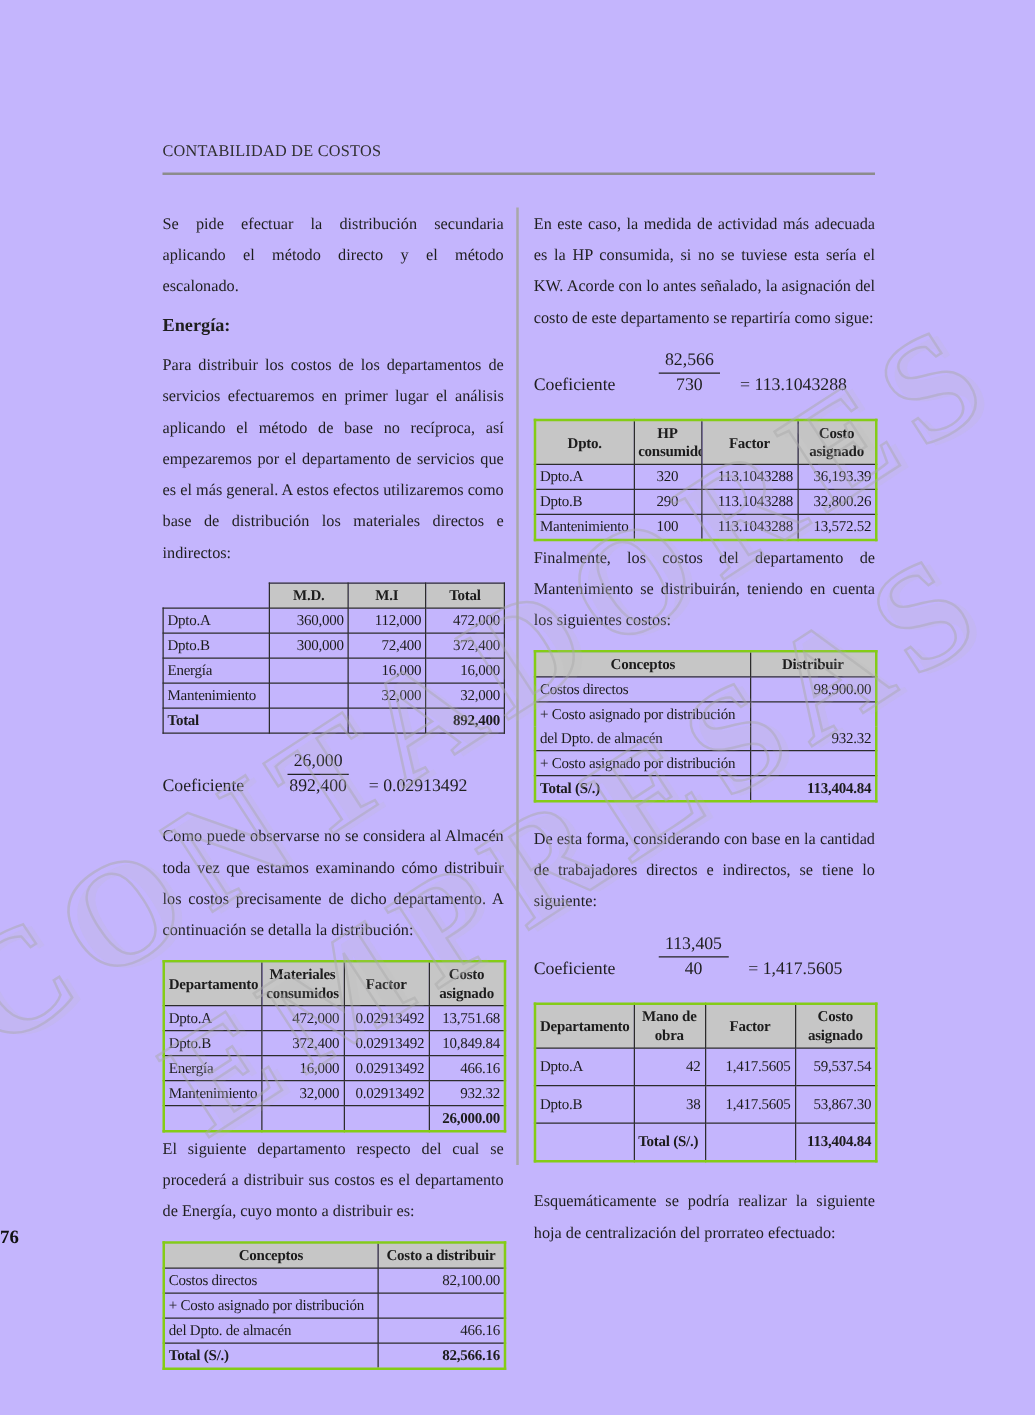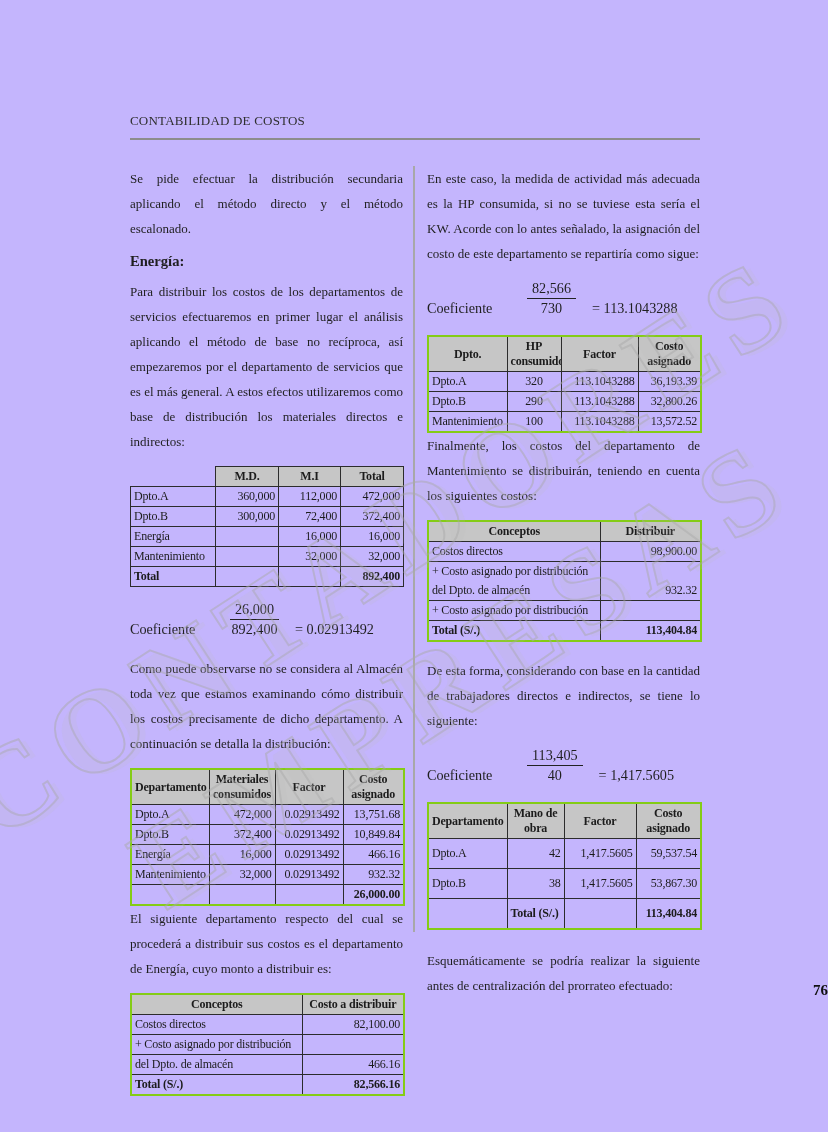--- a/index.html
+++ b/index.html
@@ -46,21 +46,21 @@
   .mbt{margin-bottom:16px !important;}
 
   
   .watermark{position:absolute;left:-80px;top:460px;width:1000px;text-align:center;
              transform:rotate(-33deg);z-index:9;pointer-events:none;opacity:.5;}
   .watermark div{font-weight:bold;font-size:118px;line-height:150px;letter-spacing:14px;
                  color:transparent;-webkit-text-stroke:2px #ababab;
                  text-shadow:5px 5px 0 rgba(185,185,185,.30);}
 
   
-  .page-num{position:absolute;left:0;top:982px;width:828px;text-align:right;
+  .page-num{position:absolute;left:0;top:982px;width:828px;text-align:left;
             font-size:15px;font-weight:bold;color:#111;}
 </style>
 </head>
 <body>
 
 <div id="page">
 
   <div class="hdr-title">CONTABILIDAD DE COSTOS</div>
   <div class="hdr-rule"></div>
   <div class="col-divider"></div>
@@ -328,21 +328,21 @@
       </tr>
       <tr>
         <td></td>
         <td class="bold">Total (S/.)</td>
         <td></td>
         <td class="num bold">113,404.84</td>
       </tr>
     </tbody>
       </table>
 
-    <p class="body" style="margin-top:18px;">Esquemáticamente se podría realizar la siguiente antes de centralización del prorrateo efectuado:</p>
+    <p class="body" style="margin-top:18px;">Esquemáticamente se podría realizar la siguiente hoja de centralización del prorrateo efectuado:</p>
   </div>
 
   <div class="watermark">
     <div>CONTADORES</div>
     <div>EMPRESAS</div>
   </div>
 
   <div class="page-num">76</div>
 </div>
 

